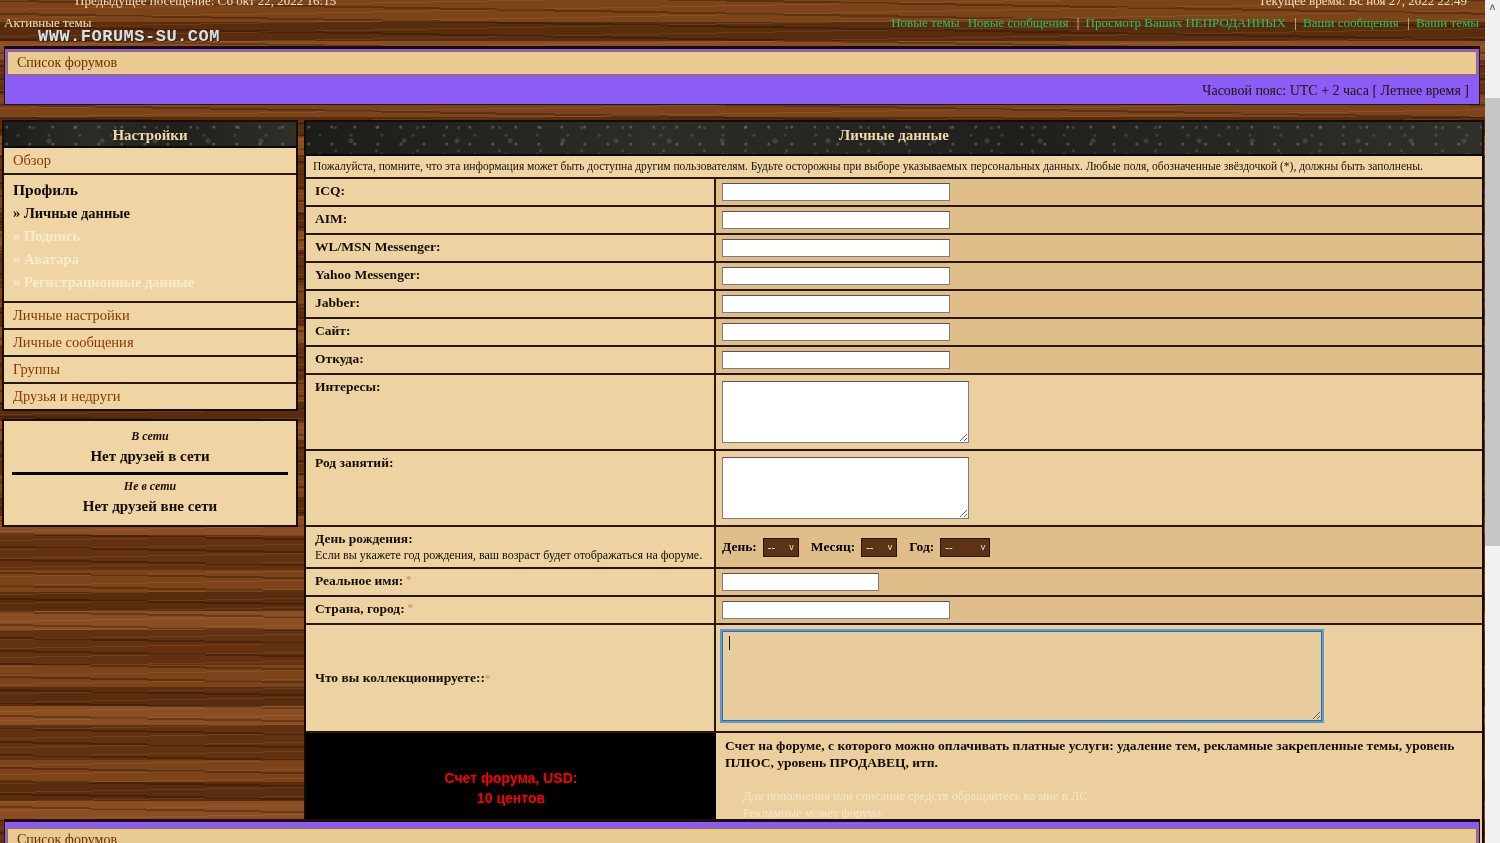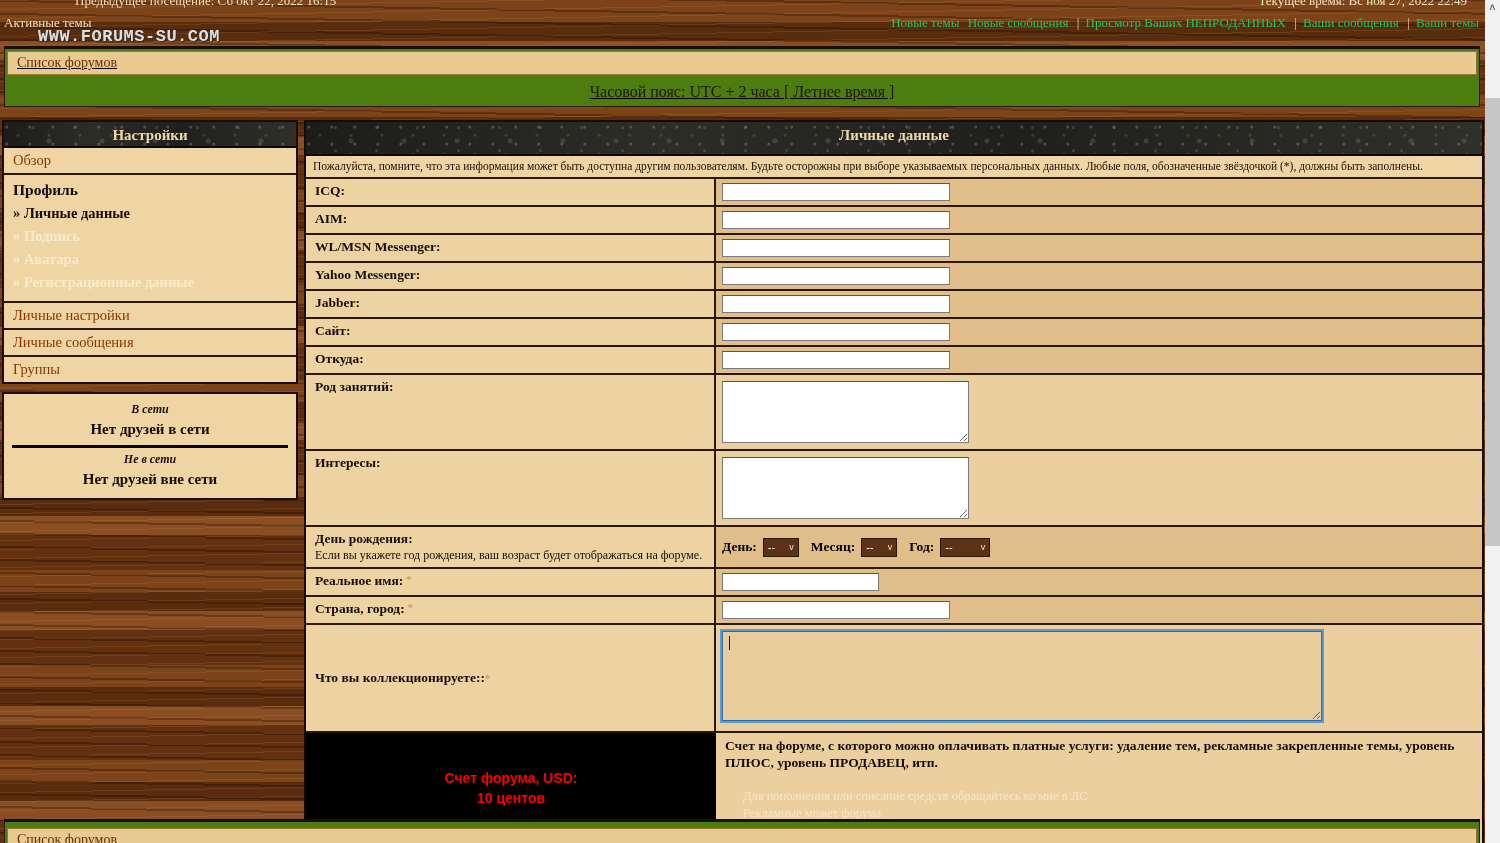--- a/index.html
+++ b/index.html
@@ -46,25 +46,25 @@
   .toplinks .lnk { color:#22c55e; cursor:pointer; }
   .toplinks .lnk + .lnk { margin-left:5px; }
   .toplinks .lnk:nth-child(n+3)::before { content:"|\00a0 "; color:#e8d3a4; margin-right:3px; }
   .watermark {
     position:absolute; top:27px; left:38px;
     font-family:"Liberation Mono", monospace; font-weight:bold; font-size:17px;
     color:#dedede; text-shadow:1px 1px 0 #2a2a2a; letter-spacing:.5px;
   }
 
   
-  .panel { background:#4d7c0f; border:1px solid #2a1507;text-decoration:underline; }
+  .panel { background:#8b5cf6; border:1px solid #2a1507; }
   .panel-top { position:absolute; top:46px; left:4px; width:1476px; border-top:3px solid #1c0e06; padding:2px 2px 0 2px; }
   .crumb-bar { background:#e9cb92; border:1px solid #9b7434; padding:3px 9px; font-size:14px; }
   .crumb-bar a { color:#6b2f00; text-decoration:none; cursor:pointer; }
-  .tz-row { text-align:center; font-size:16px; color:#201407; padding:8px 8px 5px 8px; }
+  .tz-row { text-align:right; font-size:14px; color:#201407; padding:8px 8px 5px 8px; }
 
   .content { position:absolute; top:120px; left:2px; width:1482px; display:flex; align-items:flex-start; }
 
   
   .sidebar { width:296px; flex:0 0 296px; }
   .sbox { border:2px solid #1a0d05; background:#f0d5a4; }
   .sbox + .sbox { margin-top:8px; }
   .shead { height:26px; line-height:26px; font-size:15px; border-bottom:2px solid #0d0703; }
   .srow { padding:4px 9px; font-size:14.5px; border-bottom:2px solid #2a1708; color:#8a3502; cursor:pointer; }
   .srow:last-child { border-bottom:none; }
@@ -165,20 +165,21 @@
         <div class="profile-block">
           <div class="profile-title">Профиль</div>
           <div class="pitem current">» Личные данные</div>
           <div class="pitem dim">» Подпись</div>
           <div class="pitem dim">» Аватара</div>
           <div class="pitem dim">» Регистрационные данные</div>
         </div>
         <div class="srow">Личные настройки</div>
         <div class="srow">Личные сообщения</div>
         <div class="srow">Группы</div>
+        <div class="srow">Друзья и недруги</div>
       </div>
 
       <div class="sbox">
         <div class="friends-body">
           <div class="f-small">В сети</div>
           <div class="f-big">Нет друзей в сети</div>
           <div class="f-rule"></div>
           <div class="f-small">Не в сети</div>
           <div class="f-big">Нет друзей вне сети</div>
         </div>
@@ -226,27 +227,27 @@
           </div>
       </div>
       <div class="frow">
         <div class="lbl">Откуда:</div>
         <div class="val">
             <input class="ti" type="text" style="">
           </div>
       </div>
 
       <div class="frow">
-        <div class="lbl">Род занятий:</div>
+        <div class="lbl">Интересы:</div>
         <div class="val light">
             <textarea class="ta" style=""></textarea>
           </div>
       </div>
       <div class="frow">
-        <div class="lbl">Интересы:</div>
+        <div class="lbl">Род занятий:</div>
         <div class="val light">
             <textarea class="ta" style=""></textarea>
           </div>
       </div>
 
       <div class="frow">
         <div class="lbl">
           <div>День рождения:</div>
           <div class="hint">Если вы укажете год рождения, ваш возраст будет отображаться на форуме.</div>
         </div>

